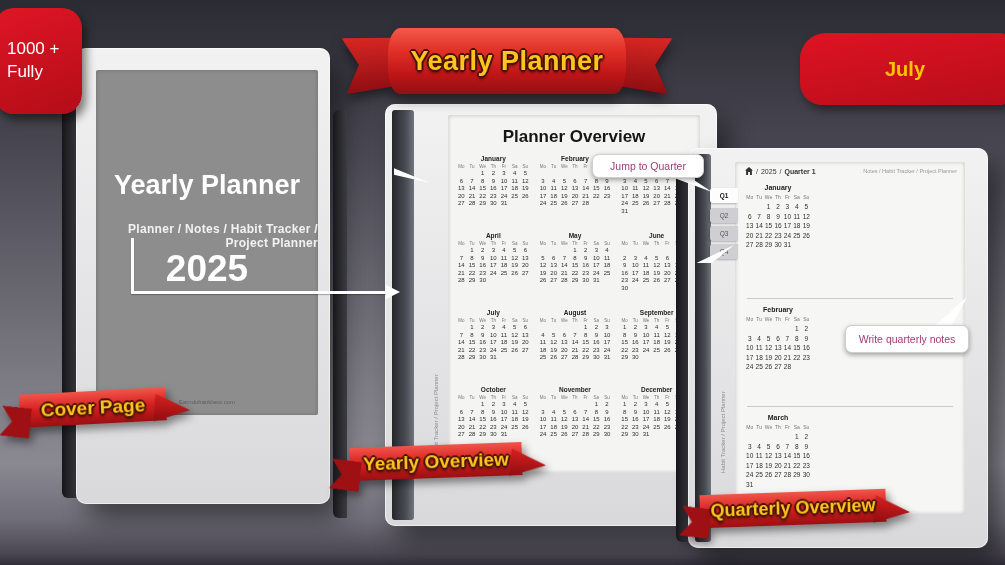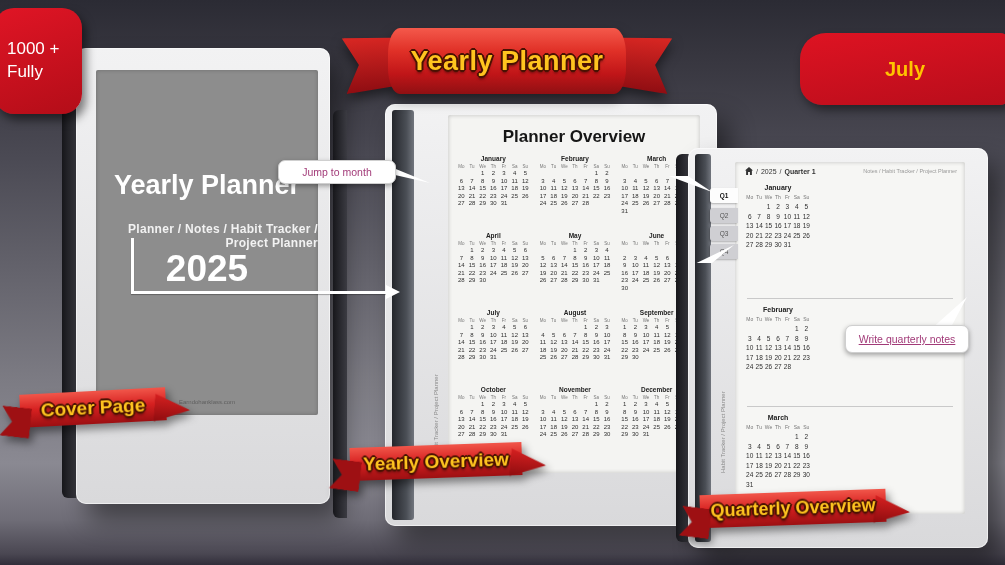--- a/index.html
+++ b/index.html
@@ -825,30 +825,30 @@
             <span class="dt">27</span>
             <span class="dt">28</span>
             <span class="dt">29</span>
             <span class="dt">30</span>
             <span class="dt">31</span>
           </div>
         </div>
     </div>
   </div>
 
-  <div class="callout" style="left:278px;top:160px;width:118px;height:24px;">
-    <span>Jump to month</span>
-  </div>
   <div class="tail" style="left:394px;top:166px;width:36px;height:18px;clip-path:polygon(0 12%,100% 95%,0 48%);"></div>
 
+  <div class="callout" style="left:592px;top:154px;width:112px;height:24px;">
+    <span>Jump to Quarter</span>
+  </div>
   <div class="tail" style="left:664px;top:176px;width:48px;height:16px;clip-path:polygon(10% 0,100% 100%,50% 0);"></div>
 
   <div class="tail" style="left:690px;top:245px;width:44px;height:18px;clip-path:polygon(15% 100%,100% 0,50% 100%);"></div>
 
-  <div class="callout" style="left:845px;top:325px;width:124px;height:28px;text-decoration:underline;">
+  <div class="callout" style="left:845px;top:325px;width:124px;height:28px;">
     <span>Write quarterly notes</span>
   </div>
   <div class="tail" style="left:925px;top:297px;width:42px;height:30px;clip-path:polygon(20% 100%,100% 0,62% 100%);"></div>
 
   <div class="ribbon-sm" style="left:20px;top:391px;width:146px;height:33px;transform:rotate(-3deg);">
     <span class="outlined" style="font-size:19px;">Cover Page</span>
   </div>
   <div class="ribbon-sm" style="left:350px;top:445px;width:172px;height:33px;transform:rotate(-2deg);">
     <span class="outlined" style="font-size:19px;">Yearly Overview</span>
   </div>

